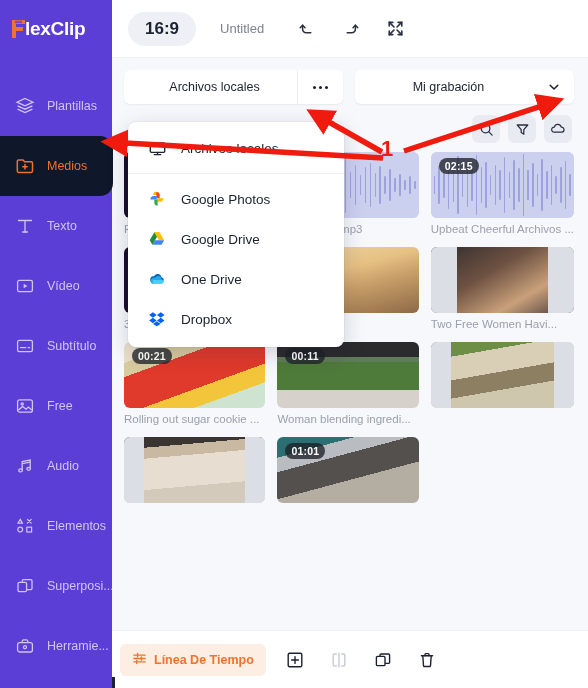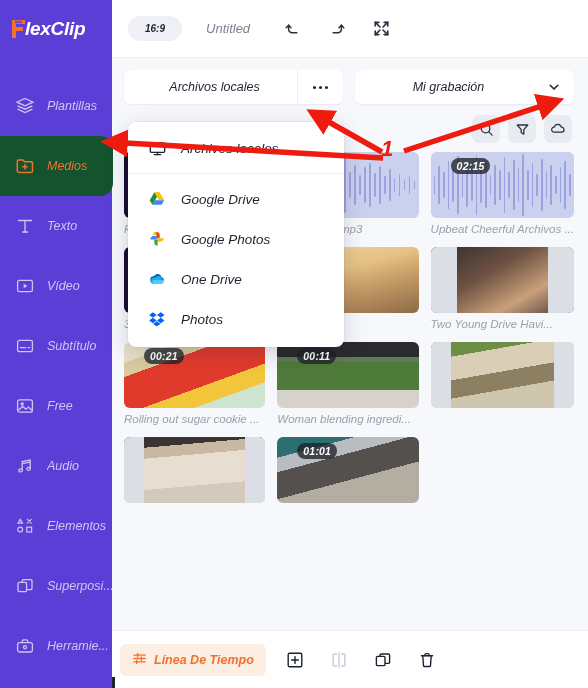--- a/index.html
+++ b/index.html
@@ -7,21 +7,20 @@
     width: 588px; height: 688px;
     overflow: hidden;
     font-family: "Liberation Sans", sans-serif;
     background: #ffffff;
   }
   #app {
     position: relative;
     width: 588px; height: 688px;
     display: flex;
     background: #f6f7fb;
-    font-style: italic;
   }
 
   
   .sidebar {
     width: 112px;
     height: 688px;
     background: #5b3ed6;
     position: relative;
     flex: 0 0 112px;
     z-index: 5;
@@ -56,21 +55,21 @@
     color: #cfc5f2;
     font-size: 12.5px;
     position: relative;
     cursor: pointer;
   }
   .nav-item .nav-label {
     white-space: nowrap;
     overflow: hidden;
   }
   .nav-item.active {
-    background: #14532d;
+    background: #0f172a;
     color: #f0722c;
     border-top-right-radius: 13px;
     border-bottom-right-radius: 13px;
     margin-right: -1px;
   }
   .nav-item.active::before,
   .nav-item.active::after {
     content: "";
     position: absolute;
     right: 0;
@@ -104,21 +103,21 @@
     align-items: center;
     gap: 0px;
     padding-left: 16px;
     background: #fff;
     border-bottom: 1px solid #eef0f4;
   }
   .ratio-pill {
     background: #eef0f5;
     border-radius: 17px;
     padding: 7px 17px;
-    font-size: 10px;
+    font-size: 17px;
     font-weight: 700;
     color: #1c2230;
     cursor: pointer;
   }
   .proj-title {
     margin-left: 24px;
     font-size: 13px;
     color: #7b8292;
     cursor: text;
   }
@@ -219,21 +218,21 @@
   .caption {
     margin-top: 5px;
     font-size: 11.5px;
     color: #9aa0ad;
     white-space: nowrap;
     overflow: hidden;
     text-overflow: ellipsis;
   }
   .dur {
     position: absolute;
-    top: 6px; left: 20px;
+    top: 6px; left: 8px;
     background: rgba(30,33,40,.78);
     color: #fff;
     font-size: 10.5px;
     font-weight: 700;
     padding: 2px 6px;
     border-radius: 9px;
     letter-spacing: .2px;
   }
   
   .wave {
@@ -652,21 +651,21 @@
           <div class="thumb ph-purple"></div>
           <div class="caption">3163534</div>
         </div>
         <div class="cell">
           <div class="thumb ph-dough"></div>
           <div class="caption">3163534</div>
         </div>
 
         <div class="cell">
           <div class="thumb ph-group"></div>
-          <div class="caption">Two Young Drive Havi...</div>
+          <div class="caption">Two Free Women Havi...</div>
         </div>
         <div class="cell">
           <div class="thumb ph-red">
             <div class="dur">00:21</div>
           </div>
           <div class="caption">Rolling out sugar cookie ...</div>
         </div>
         <div class="cell">
           <div class="thumb ph-green">
             <div class="dur">00:11</div>
@@ -740,68 +739,68 @@
         <svg width="19" height="19" viewBox="0 0 20 20" fill="none" stroke="#1c2230" stroke-width="1.4" stroke-linecap="round" stroke-linejoin="round">
           <rect x="2.4" y="4" width="15.2" height="10" rx="1.2"></rect>
           <path d="M10 14 V16.4 M6.6 16.4 H13.4"></path>
         </svg>
       </span>
       <span>Archivos locales</span>
     </div>
 
 
     <div class="menu-sep"></div>
-
-    <div class="menu-item">
-      <span class="menu-ico">
-        <svg width="18" height="18" viewBox="0 0 20 20">
-          <path d="M7.1 2.6 L12.9 2.6 L18 11.4 L12.1 11.4 Z" fill="#ffc107"></path>
-          <path d="M7.1 2.6 L1.9 11.4 L4.8 16.5 L10.1 7.5 Z" fill="#1e8e3e"></path>
-          <path d="M4.8 16.5 L15.1 16.5 L18 11.4 L7.7 11.4 Z" fill="#4285f4"></path>
-          <path d="M7.1 2.6 L12.9 2.6 L10.05 7.5 Z" fill="#ffc107"></path>
-        </svg>
-      </span>
-      <span>Google Drive</span>
-    </div>
 
     <div class="menu-item">
       <span class="menu-ico">
         <svg width="18" height="18" viewBox="0 0 20 20">
           <path d="M9.3 2 a3.6 3.6 0 0 1 0 7.2 H9.3 V2 Z" fill="#fbbc04" transform="rotate(-90 9.3 5.6)"></path>
           <path d="M9.3 2.2 C11.4 2.2 13 3.8 13 5.9 V9.3 H9.3 Z" fill="#ea4335"></path>
           <path d="M17.4 9.3 C17.4 11.4 15.8 13 13.7 13 H10.3 V9.3 Z" fill="#fbbc04"></path>
           <path d="M10.7 17.6 C8.6 17.6 7 16 7 13.9 V10.5 H10.7 Z" fill="#34a853"></path>
           <path d="M2.6 10.5 C2.6 8.4 4.2 6.8 6.3 6.8 H9.7 V10.5 Z" fill="#4285f4"></path>
         </svg>
       </span>
       <span>Google Photos</span>
     </div>
 
     <div class="menu-item">
       <span class="menu-ico">
+        <svg width="18" height="18" viewBox="0 0 20 20">
+          <path d="M7.1 2.6 L12.9 2.6 L18 11.4 L12.1 11.4 Z" fill="#ffc107"></path>
+          <path d="M7.1 2.6 L1.9 11.4 L4.8 16.5 L10.1 7.5 Z" fill="#1e8e3e"></path>
+          <path d="M4.8 16.5 L15.1 16.5 L18 11.4 L7.7 11.4 Z" fill="#4285f4"></path>
+          <path d="M7.1 2.6 L12.9 2.6 L10.05 7.5 Z" fill="#ffc107"></path>
+        </svg>
+      </span>
+      <span>Google Drive</span>
+    </div>
+
+    <div class="menu-item">
+      <span class="menu-ico">
         <svg width="19" height="19" viewBox="0 0 20 20">
           <path d="M6.6 6.2 a4.1 4.1 0 0 1 7.6 1.3 a3.2 3.2 0 0 1 -.6 6.3 H6.2 a3.6 3.6 0 0 1 -.5 -7.2 Z" fill="#0364b8"></path>
           <path d="M7.6 8.0 a3.6 3.6 0 0 1 6.5 1.1 a2.9 2.9 0 0 1 -.5 5.5 H6.4 a3.2 3.2 0 0 1 -.4 -6.4 Z" fill="#28a8ea"></path>
           <path d="M5.3 10.6 h11.1 a2.7 2.7 0 0 1 -2.4 4.1 H6.3 a3.1 3.1 0 0 1 -1 -4.1 Z" fill="#50d9ff" opacity="0.75"></path>
         </svg>
       </span>
       <span>One Drive</span>
     </div>
 
     <div class="menu-item">
       <span class="menu-ico">
         <svg width="18" height="18" viewBox="0 0 20 20">
           <path d="M5.4 2.6 L1.3 5.6 L5.4 8.6 L9.6 5.6 Z" fill="#0061ff"></path>
           <path d="M14.2 2.6 L10 5.6 L14.2 8.6 L18.3 5.6 Z" fill="#0061ff"></path>
           <path d="M1.3 11.6 L5.4 8.6 L9.6 11.6 L5.4 14.6 Z" fill="#0061ff"></path>
           <path d="M14.2 8.6 L18.3 11.6 L14.2 14.6 L10 11.6 Z" fill="#0061ff"></path>
           <path d="M5.6 15.5 L9.8 12.6 L14 15.5 L9.8 18 Z" fill="#0061ff"></path>
         </svg>
       </span>
-      <span>Photos</span>
+      <span>Dropbox</span>
     </div>
 
   </div>
 
   <div class="annot">
     <svg width="588" height="688" viewBox="0 0 588 688">
       <defs>
         <marker id="ah" markerWidth="5" markerHeight="5" refX="3.6" refY="2.5" orient="auto">
           <path d="M0,0 L5,2.5 L0,5 Z" fill="#ee1b0e"></path>
         </marker>

